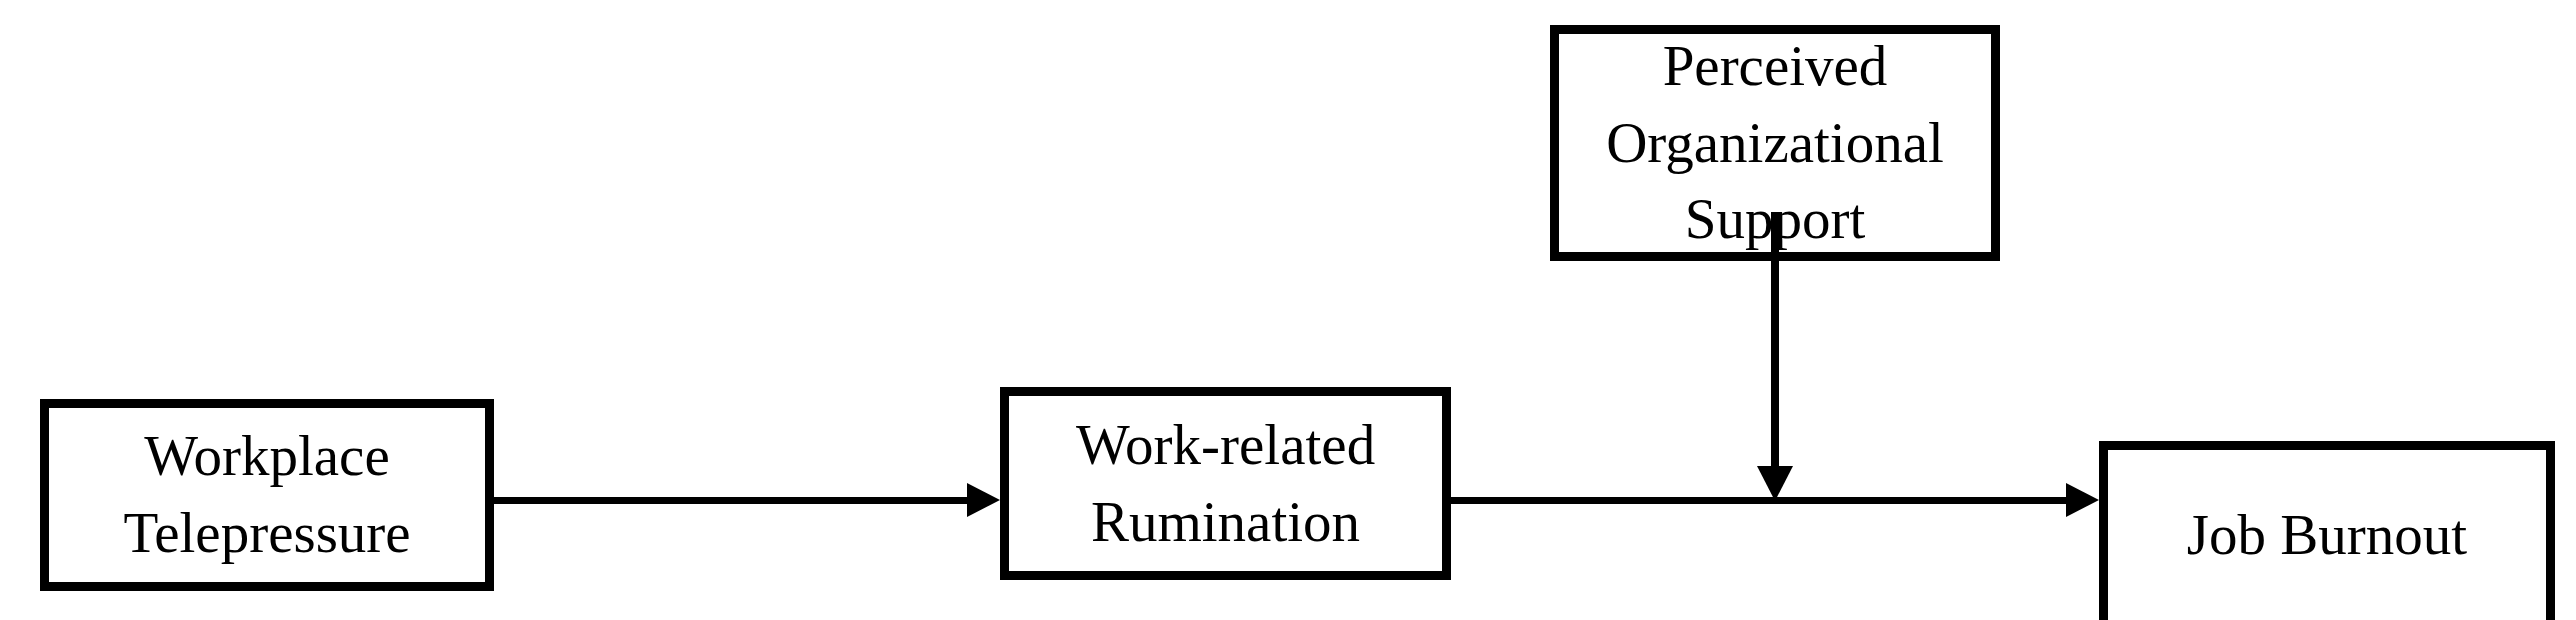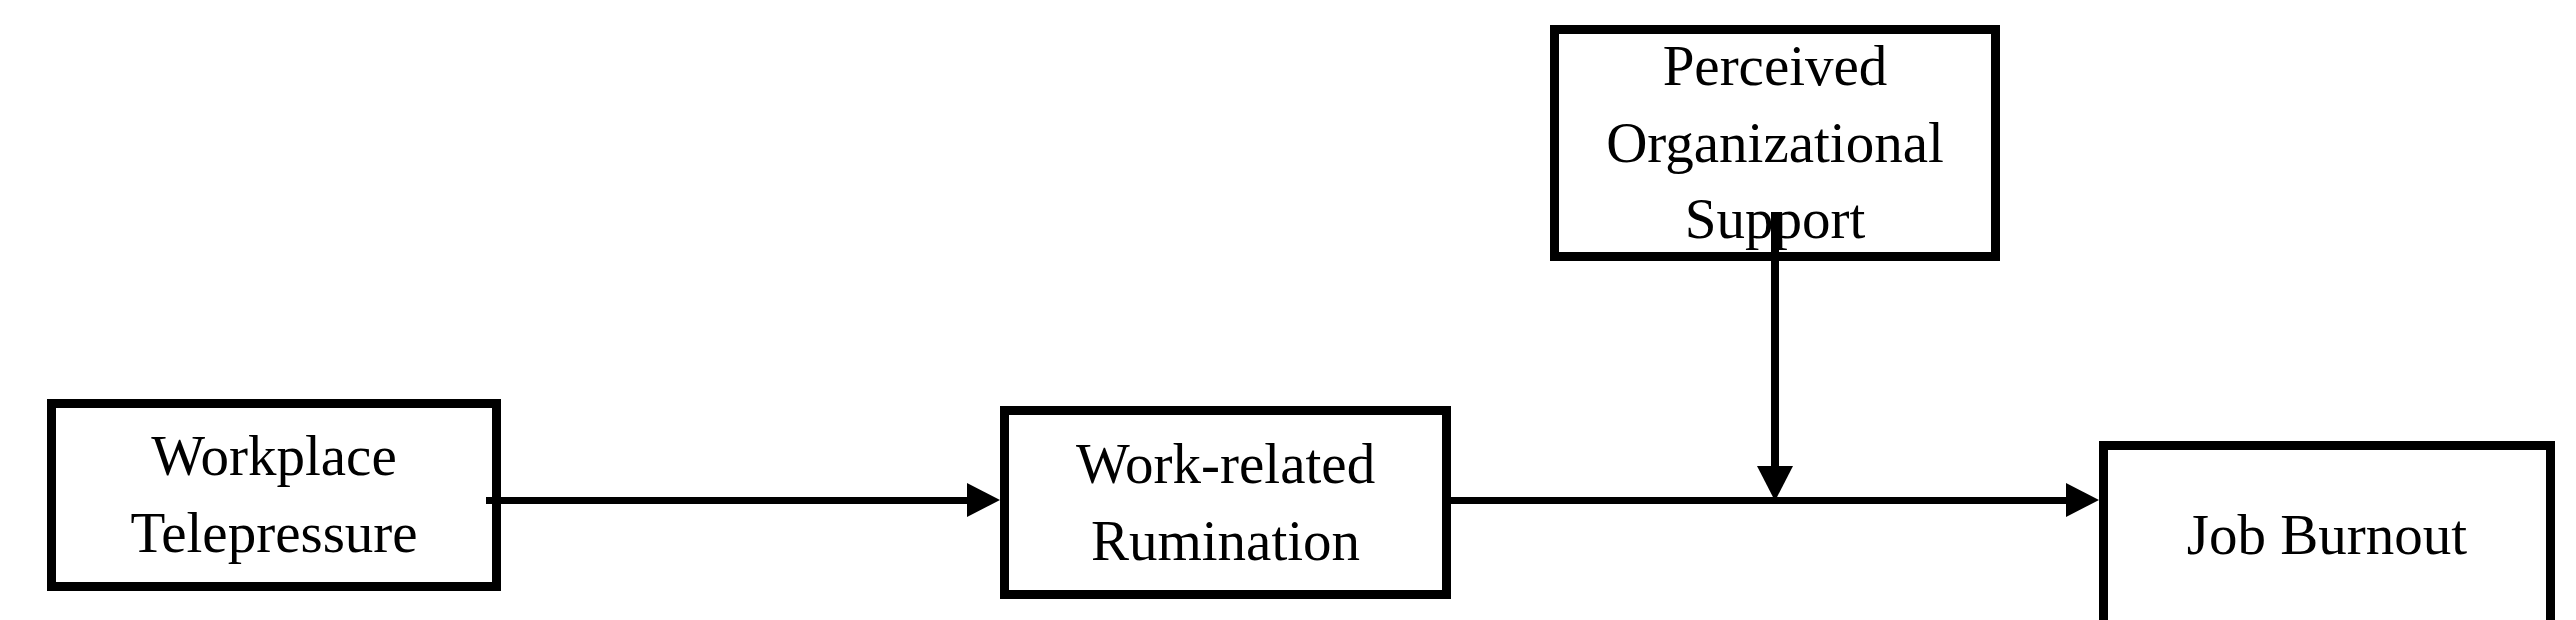--- a/index.html
+++ b/index.html
@@ -26,22 +26,22 @@
     justify-content: center;
     text-align: center;
     font-size: 57px;
     line-height: 1.35;
   }
   .node .label {
     display: block;
     padding: 0 4.7px;
   }
   
-  #node-workplace-telepressure { left: 47px;  top: 399px; width: 454px; height: 192px; }
-  #node-work-related-rumination { left: 1000px; top: 406px; width: 451px; height: 193px; text-align: center; }
+  #node-workplace-telepressure { left: 40px;  top: 399px; width: 454px; height: 192px; }
+  #node-work-related-rumination { left: 1000px; top: 387px; width: 451px; height: 193px; text-align: center; }
   #node-job-burnout            { left: 2099px; top: 409px; width: 456px; height: 189px; margin-top: 32px; }
   #node-perceived-organizational-support { left: 1550px; top: 25px; width: 450px; height: 236px; justify-content: flex-end; }
 
   
   .shaft-h {
     position: absolute;
     height: 7px;
     background: #000000;
   }
   .shaft-v {

